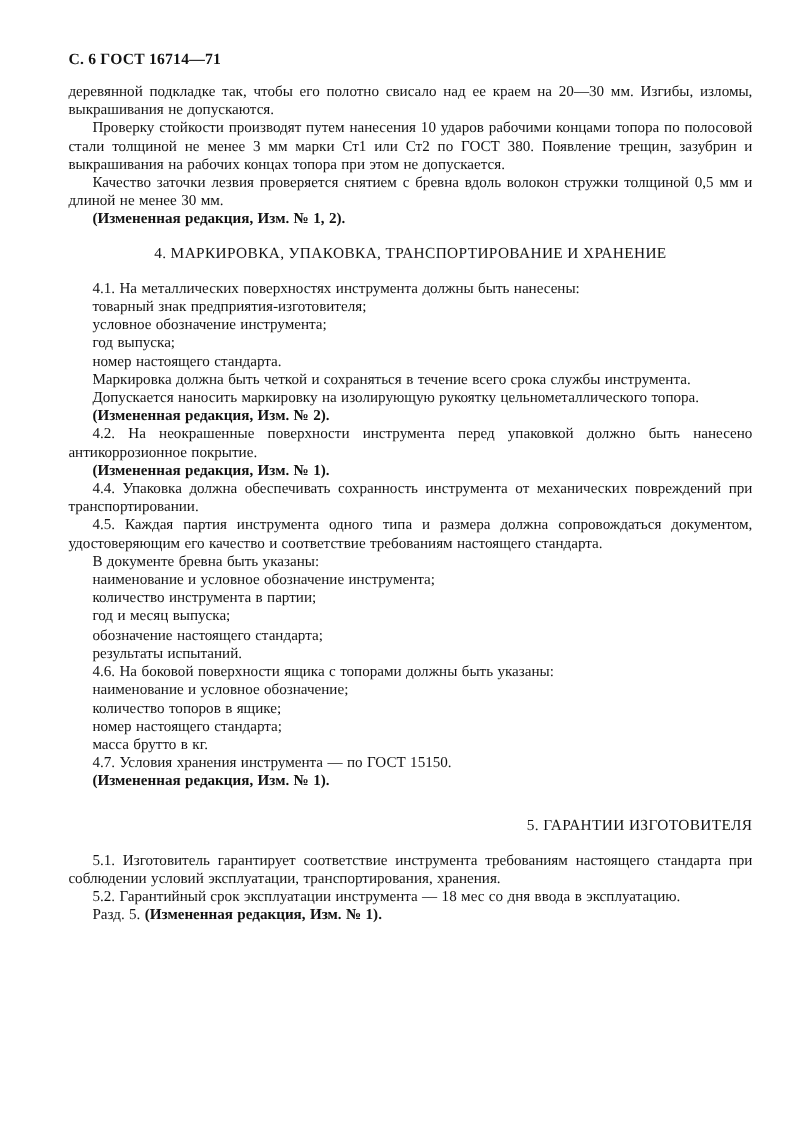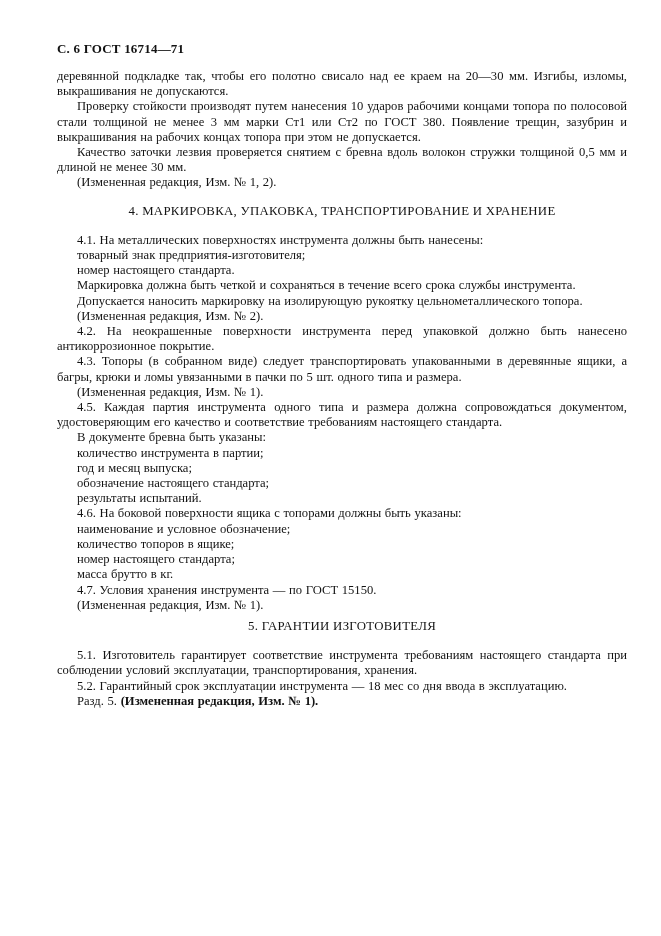--- a/index.html
+++ b/index.html
@@ -24,60 +24,63 @@
   }
   p.para {
     margin: 0;
     font-size: 12.6px;
     line-height: 15.2px;
     text-align: justify;
     text-indent: 20px;
     word-spacing: 0.5px;
   }
   p.no-indent { text-indent: 0; }
-  p.bold { font-weight: normal; }
+  p.bold { font-weight: bold; }
   .bold-inline { font-weight: bold; }
   h2.sec-heading {
     font-size: 12.8px;
     line-height: 15.2px;
     font-weight: normal;
     text-align: center;
     margin: 13px 0 14px 0;
     letter-spacing: 0.3px;
   }
-  h2.sec-heading.sec5 { margin-top: 6px; }
+  h2.sec-heading.sec5 { margin-top: 22px; text-align: right; }
 </style>
 </head>
 <body>
 
 <div class="page">
 
   <div class="doc-header">С. 6 ГОСТ 16714—71</div>
 
   <div>
     <p class="para no-indent">деревянной подкладке так, чтобы его полотно свисало над ее краем на 20—30 мм. Изгибы, изломы, выкрашивания не допускаются.</p>
     <p class="para">Проверку стойкости производят путем нанесения 10 ударов рабочими концами топора по полосовой стали толщиной не менее 3 мм марки Ст1 или Ст2 по ГОСТ 380. Появление трещин, зазубрин и выкрашивания на рабочих концах топора при этом не допускается.</p>
     <p class="para">Качество заточки лезвия проверяется снятием с бревна вдоль волокон стружки толщиной 0,5 мм и длиной не менее 30 мм.</p>
     <p class="para bold">(Измененная редакция, Изм. № 1, 2).</p>
   </div>
 
   <h2 class="sec-heading">4. МАРКИРОВКА, УПАКОВКА, ТРАНСПОРТИРОВАНИЕ И ХРАНЕНИЕ</h2>
 
   <div>
     <p class="para">4.1. На металлических поверхностях инструмента должны быть нанесены:</p>
     <p class="para">товарный знак предприятия-изготовителя;</p>
+    <p class="para">условное обозначение инструмента;</p>
+    <p class="para">год выпуска;</p>
     <p class="para">номер настоящего стандарта.</p>
     <p class="para">Маркировка должна быть четкой и сохраняться в течение всего срока службы инструмента.</p>
     <p class="para">Допускается наносить маркировку на изолирующую рукоятку цельнометаллического топора.</p>
     <p class="para bold">(Измененная редакция, Изм. № 2).</p>
     <p class="para">4.2. На неокрашенные поверхности инструмента перед упаковкой должно быть нанесено антикоррозионное покрытие.</p>
-    <p class="para">4.3. Топоры (в собранном виде) следует транспортировать упакованными в деревянные ящики, а багры, крюки и ломы увязанными в пачки по 5 шт. одного типа и размера.</p>
     <p class="para bold">(Измененная редакция, Изм. № 1).</p>
+    <p class="para">4.4. Упаковка должна обеспечивать сохранность инструмента от механических повреждений при транспортировании.</p>
     <p class="para">4.5. Каждая партия инструмента одного типа и размера должна сопровождаться документом, удостоверяющим его качество и соответствие требованиям настоящего стандарта.</p>
     <p class="para">В документе бревна быть указаны:</p>
+    <p class="para">наименование и условное обозначение инструмента;</p>
     <p class="para">количество инструмента в партии;</p>
     <p class="para">год и месяц выпуска;</p>
     <p class="para">обозначение настоящего стандарта;</p>
     <p class="para">результаты испытаний.</p>
     <p class="para">4.6. На боковой поверхности ящика с топорами должны быть указаны:</p>
     <p class="para">наименование и условное обозначение;</p>
     <p class="para">количество топоров в ящике;</p>
     <p class="para">номер настоящего стандарта;</p>
     <p class="para">масса брутто в кг.</p>
     <p class="para">4.7. Условия хранения инструмента — по ГОСТ 15150.</p>

